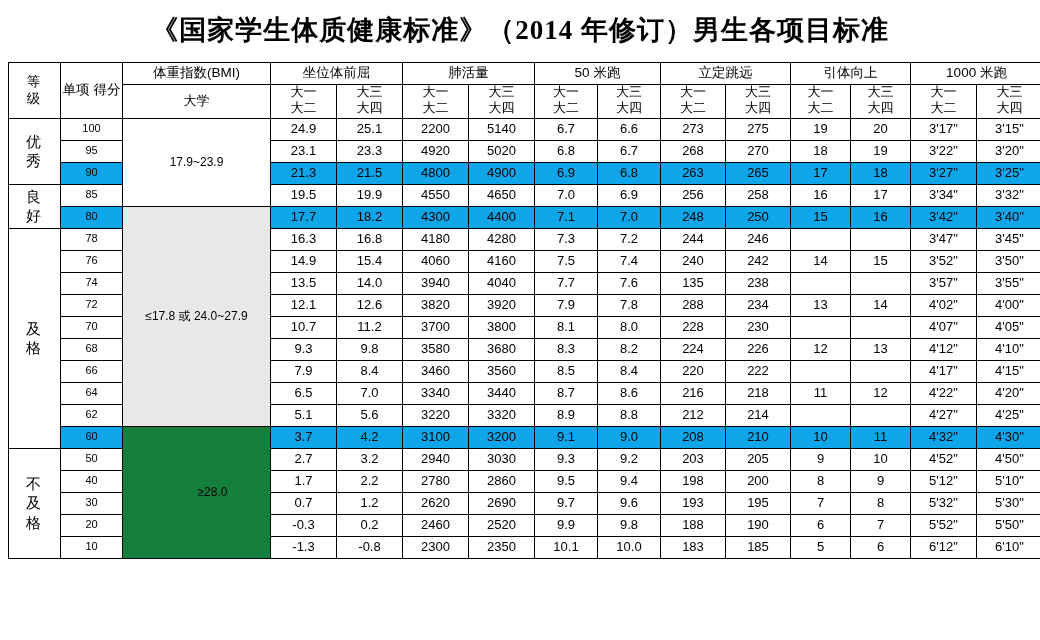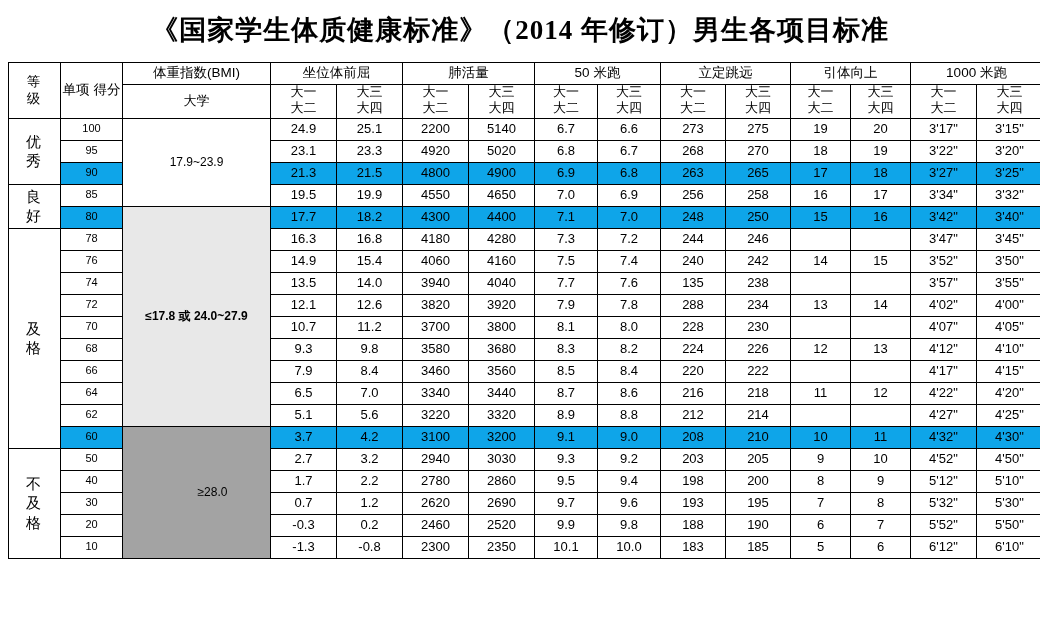--- a/index.html
+++ b/index.html
@@ -251,21 +251,21 @@
           <td>6.9</td>
           <td>256</td>
           <td>258</td>
           <td>16</td>
           <td>17</td>
           <td>3'34"</td>
           <td>3'32"</td>
         </tr>
         <tr class="row-shaded thick-bottom">
           <td class="score-cell">80</td>
-          <td rowspan="10" class="bmi-cell" style="background: rgb(232, 232, 232); font-weight: bold;">≤17.8 或 24.0~27.9</td>
+          <td rowspan="10" class="bmi-cell" style="background: rgb(232, 232, 232);">≤17.8 或 24.0~27.9</td>
           <td>17.7</td>
           <td>18.2</td>
           <td>4300</td>
           <td>4400</td>
           <td>7.1</td>
           <td>7.0</td>
           <td>248</td>
           <td>250</td>
           <td>15</td>
           <td>16</td>
@@ -406,21 +406,21 @@
           <td>8.8</td>
           <td>212</td>
           <td>214</td>
           <td></td>
           <td></td>
           <td>4'27"</td>
           <td>4'25"</td>
         </tr>
         <tr class="row-shaded thick-bottom">
           <td class="score-cell">60</td>
-          <td rowspan="6" class="bmi-cell" style="background: #a3a3a3; padding-left: 32px;">≥28.0</td>
+          <td rowspan="6" class="bmi-cell" style="background: #15803d; padding-left: 32px;">≥28.0</td>
           <td>3.7</td>
           <td>4.2</td>
           <td>3100</td>
           <td>3200</td>
           <td>9.1</td>
           <td>9.0</td>
           <td>208</td>
           <td>210</td>
           <td>10</td>
           <td>11</td>

